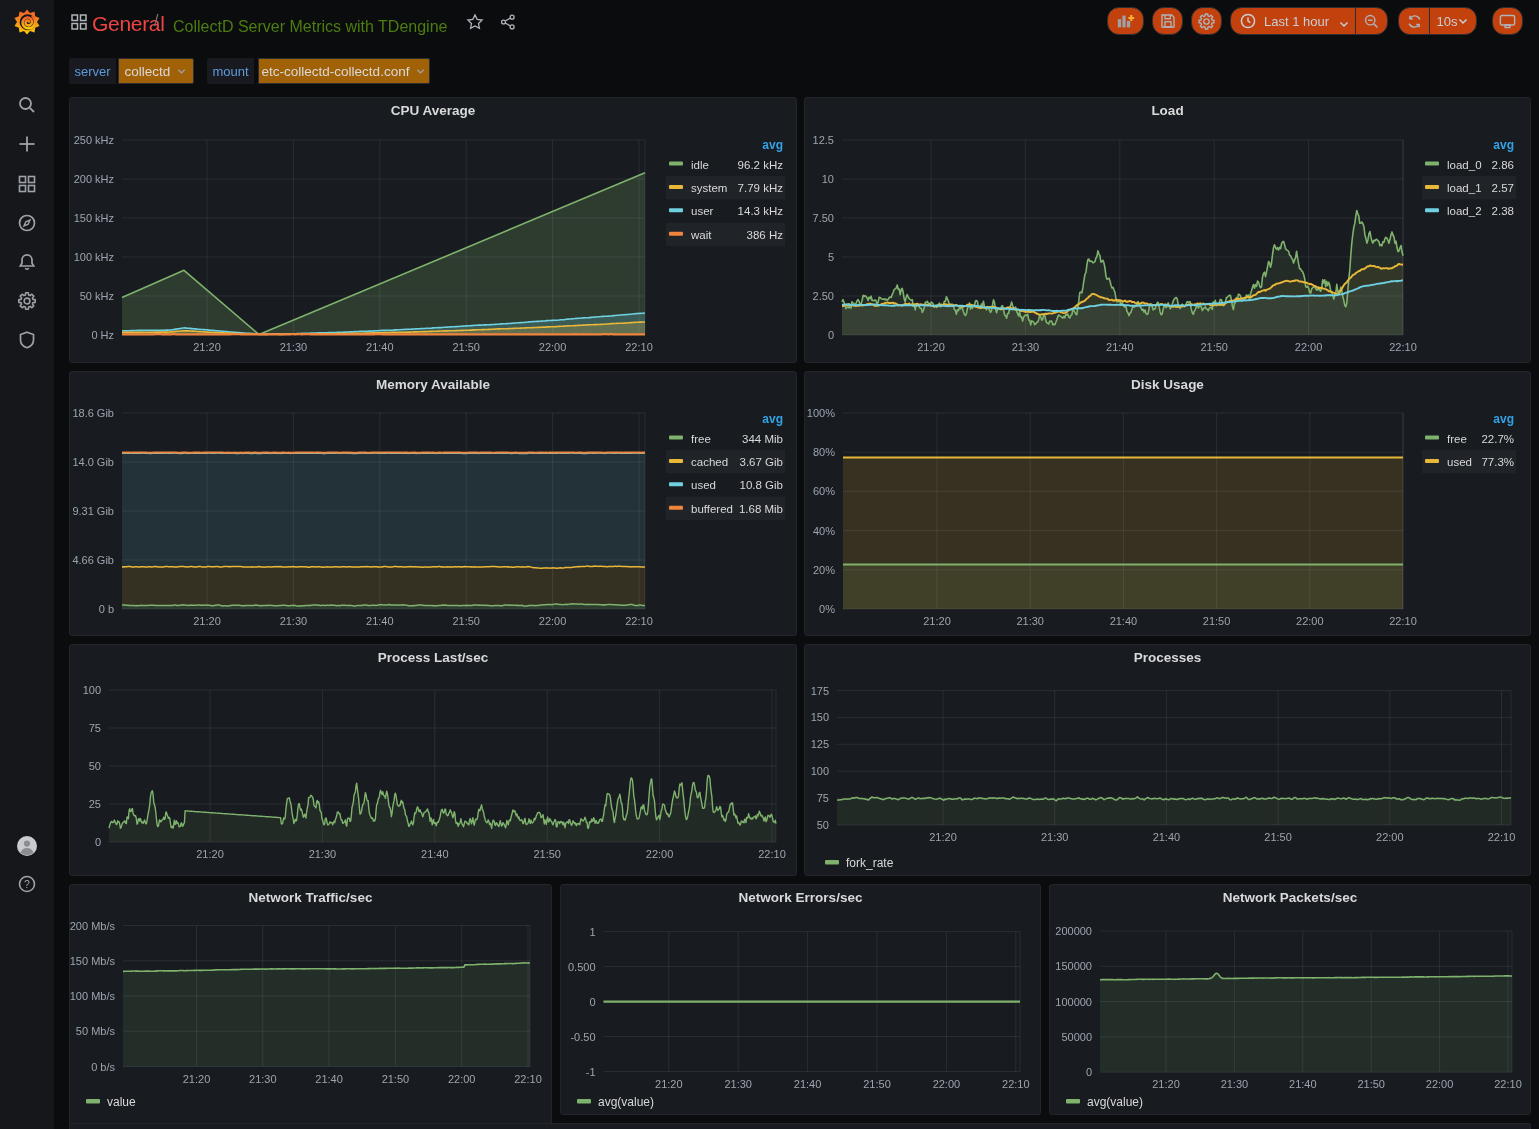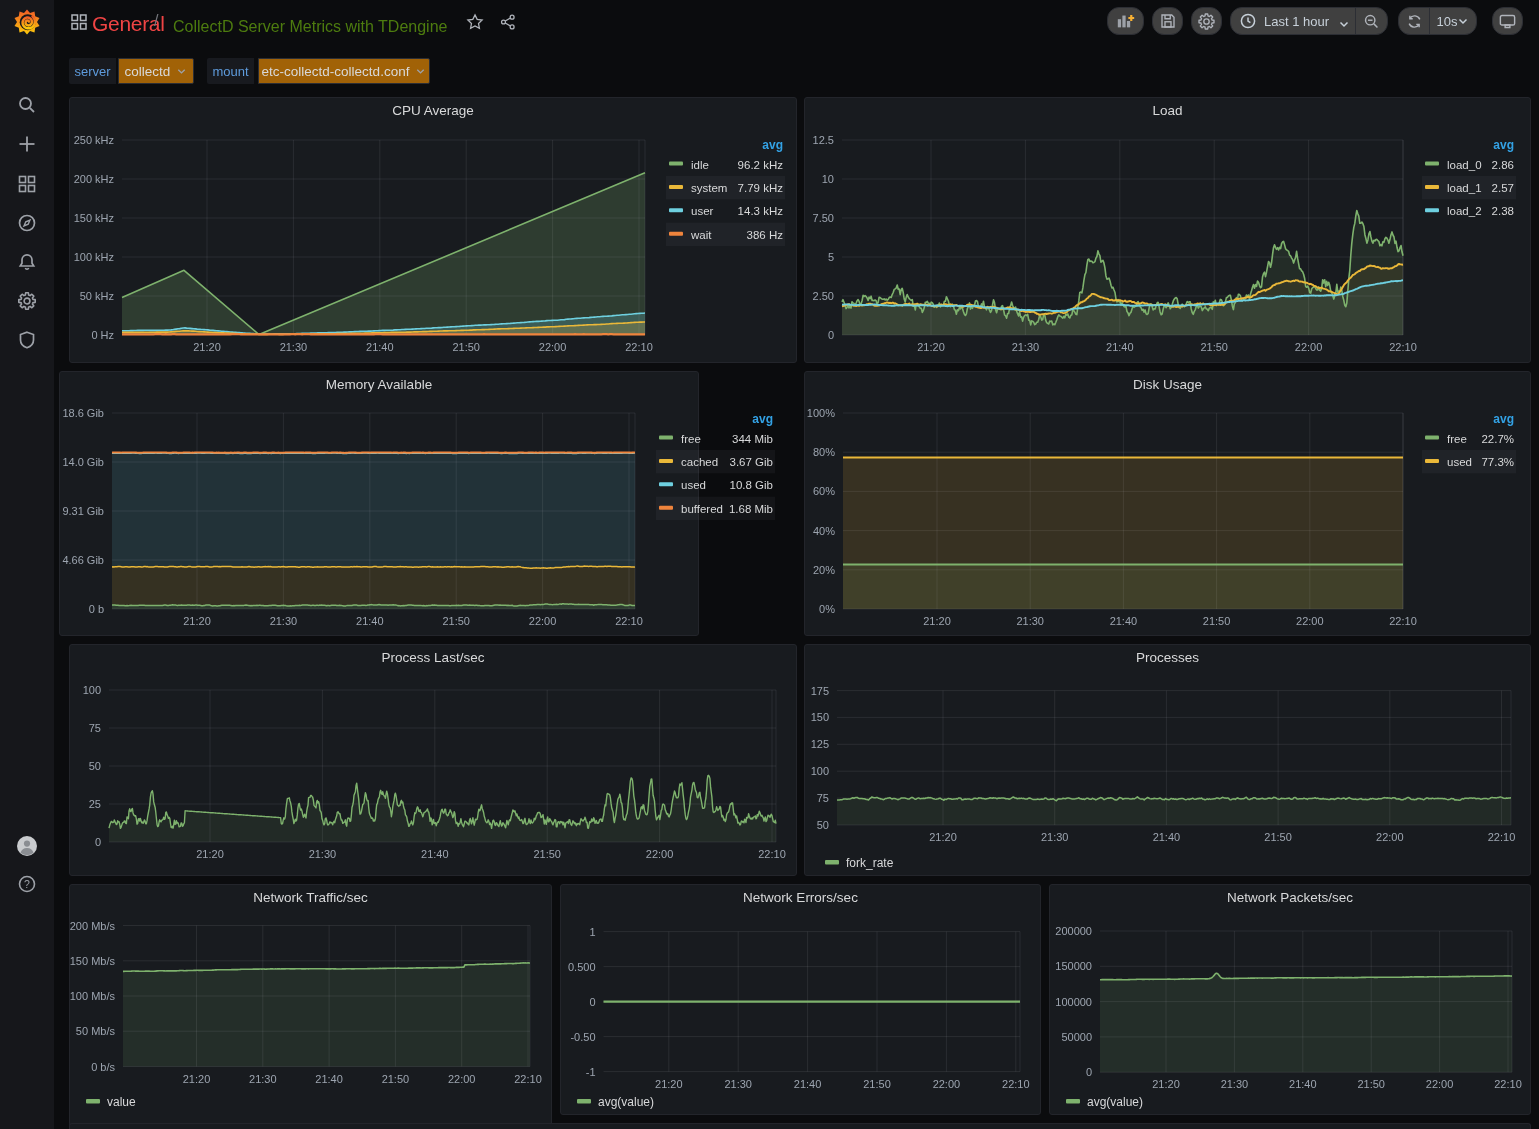--- a/index.html
+++ b/index.html
@@ -1,25 +1,25 @@
 <!DOCTYPE html>
 <html><head><meta charset="utf-8"><title>CollectD Server Metrics with TDengine</title>
 <style>
 *{margin:0;padding:0;box-sizing:border-box}
 html,body{width:1539px;height:1129px;overflow:hidden;background:#0B0C0E;font-family:"Liberation Sans",sans-serif}
 .sidebar{position:fixed;left:0;top:0;width:54px;height:1129px;background:#16171B;z-index:5}
 .sico{position:absolute;left:50%;transform:translateX(-50%)}
 .topbar{position:absolute;left:0;top:0;width:1539px;height:44px}
 .topbar > *{z-index:2}
-.tbtn{position:absolute;top:7px;height:28px;background:#404040;border:1px solid #2C2E34;border-radius:12px;display:flex;align-items:center;justify-content:center}
+.tbtn{position:absolute;top:7px;height:28px;background:#c2410c;border:1px solid #2C2E34;border-radius:12px;display:flex;align-items:center;justify-content:center}
 .submenu{position:absolute;left:0;top:44px;width:1539px;height:46px}
 .varlabel{position:absolute;top:14px;height:26px;background:#181A1F;color:#5E9BDC;font-size:13px;display:flex;align-items:center;justify-content:center;border-radius:2px 0 0 2px}
 .varval{position:absolute;top:14px;height:26px;background:#a16207;border:1px solid #2C2E34;color:#D8D9DA;font-size:13.5px;display:flex;align-items:center;justify-content:center;border-radius:0 2px 2px 0}
 .panel{position:absolute;background:#181B1F;border:1px solid #23252B;border-radius:3px}
-.ptitle{position:absolute;left:0;top:5px;width:100%;text-align:center;font-size:13.5px;font-weight:400;color:#D8D9DA;z-index:2}
+.ptitle{position:absolute;left:0;top:5px;width:100%;text-align:center;font-size:13.5px;font-weight:700;color:#D8D9DA;z-index:2}
 .bstrip{position:absolute;left:69px;top:1123px;width:1462px;height:6px;background:#181B1F;border:1px solid #23252B;border-bottom:none;border-radius:3px 3px 0 0}
 svg text{font-family:"Liberation Sans",sans-serif}
 </style></head>
 <body>
 <div class="sidebar">
     <svg class="sico" style="top:8px" width="28" height="28" viewBox="0 0 28 28">
 <defs>
         <linearGradient id="glg" x1="0" y1="0" x2="0" y2="1">
 <stop offset="0" stop-color="#F05A28"></stop>
           <stop offset="1" stop-color="#FBCA0A"></stop>
@@ -262,21 +262,21 @@
       <text x="709" y="70.5" fill="#D8D9DA" font-size="11.5" text-anchor="end">2.86</text>
       <rect x="617" y="77.9" width="94" height="23.4" fill="rgba(204,204,220,0.05)"></rect>
       <rect x="620" y="86.9" width="14" height="4" rx="1" fill="#EAB839"></rect>
       <text x="642" y="93.9" fill="#D8D9DA" font-size="11.5">load_1</text>
       <text x="709" y="93.9" fill="#D8D9DA" font-size="11.5" text-anchor="end">2.57</text>
       <rect x="620" y="110.3" width="14" height="4" rx="1" fill="#6ED0E0"></rect>
       <text x="642" y="117.3" fill="#D8D9DA" font-size="11.5">load_2</text>
       <text x="709" y="117.3" fill="#D8D9DA" font-size="11.5" text-anchor="end">2.38</text>
     </svg>
   </div>
-<div class="panel" style="left:59px;top:371px;width:640px;height:265px">
+<div class="panel" style="left:69px;top:371px;width:728px;height:265px">
     <div class="ptitle">Memory Available</div>
     <svg width="728" height="265" viewBox="0 0 728 265" style="position:absolute;left:0;top:0">
       <path d="M52.0 232.9 L53.0 233.0 L54.0 233.0 L55.0 233.1 L56.0 233.3 L57.0 233.3 L58.0 233.3 L59.1 233.5 L60.1 233.4 L61.1 233.4 L62.1 233.6 L63.1 233.6 L64.1 233.5 L65.1 233.7 L66.1 233.8 L67.1 233.5 L68.1 233.7 L69.1 233.6 L70.1 233.4 L71.1 233.2 L72.2 233.6 L73.2 233.4 L74.2 233.4 L75.2 233.4 L76.2 233.5 L77.2 233.5 L78.2 233.4 L79.2 233.3 L80.2 233.3 L81.2 233.3 L82.2 233.2 L83.2 233.3 L84.2 233.3 L85.3 233.5 L86.3 233.4 L87.3 233.5 L88.3 233.6 L89.3 233.6 L90.3 233.5 L91.3 233.6 L92.3 233.5 L93.3 233.5 L94.3 233.6 L95.3 233.5 L96.3 233.5 L97.3 233.4 L98.4 233.4 L99.4 233.5 L100.4 233.5 L101.4 233.5 L102.4 233.4 L103.4 233.2 L104.4 233.1 L105.4 233.1 L106.4 233.2 L107.4 233.6 L108.4 233.4 L109.4 233.3 L110.4 233.3 L111.5 233.1 L112.5 232.8 L113.5 233.0 L114.5 232.9 L115.5 233.1 L116.5 233.3 L117.5 233.4 L118.5 233.2 L119.5 233.3 L120.5 233.2 L121.5 233.0 L122.5 233.2 L123.5 233.2 L124.6 233.2 L125.6 233.2 L126.6 233.2 L127.6 233.0 L128.6 233.1 L129.6 233.1 L130.6 233.3 L131.6 233.2 L132.6 233.1 L133.6 233.2 L134.6 233.3 L135.6 233.1 L136.6 233.1 L137.7 233.2 L138.7 233.3 L139.7 233.3 L140.7 233.5 L141.7 233.7 L142.7 233.7 L143.7 233.5 L144.7 233.5 L145.7 233.1 L146.7 232.9 L147.7 232.9 L148.7 232.9 L149.7 233.1 L150.8 233.5 L151.8 233.7 L152.8 233.9 L153.8 233.8 L154.8 233.8 L155.8 233.8 L156.8 233.9 L157.8 233.9 L158.8 233.8 L159.8 233.8 L160.8 233.5 L161.8 233.3 L162.8 233.2 L163.9 233.2 L164.9 233.3 L165.9 233.2 L166.9 233.2 L167.9 233.2 L168.9 233.3 L169.9 233.2 L170.9 233.6 L171.9 233.8 L172.9 233.7 L173.9 233.6 L174.9 233.7 L175.9 233.4 L177.0 233.4 L178.0 233.4 L179.0 233.5 L180.0 233.5 L181.0 233.6 L182.0 233.6 L183.0 233.4 L184.0 233.4 L185.0 233.1 L186.0 233.3 L187.0 233.1 L188.0 233.4 L189.0 233.5 L190.1 233.7 L191.1 233.5 L192.1 233.7 L193.1 233.5 L194.1 233.4 L195.1 233.4 L196.1 233.5 L197.1 233.3 L198.1 233.6 L199.1 233.3 L200.1 233.3 L201.1 233.4 L202.1 233.5 L203.2 233.5 L204.2 233.8 L205.2 233.8 L206.2 233.8 L207.2 233.8 L208.2 233.7 L209.2 233.4 L210.2 233.5 L211.2 233.5 L212.2 233.3 L213.2 233.2 L214.2 233.3 L215.2 233.3 L216.3 233.4 L217.3 233.7 L218.3 233.8 L219.3 233.8 L220.3 233.7 L221.3 233.5 L222.3 233.4 L223.3 233.3 L224.3 233.4 L225.3 233.6 L226.3 233.8 L227.3 233.9 L228.3 234.0 L229.4 233.9 L230.4 233.8 L231.4 233.9 L232.4 233.8 L233.4 233.7 L234.4 233.7 L235.4 233.5 L236.4 233.5 L237.4 233.6 L238.4 233.6 L239.4 233.3 L240.4 233.4 L241.4 233.3 L242.5 233.0 L243.5 232.9 L244.5 233.1 L245.5 232.9 L246.5 233.0 L247.5 233.1 L248.5 233.3 L249.5 233.2 L250.5 233.4 L251.5 233.4 L252.5 233.3 L253.5 233.3 L254.5 233.5 L255.6 233.4 L256.6 233.3 L257.6 233.3 L258.6 233.4 L259.6 233.1 L260.6 233.2 L261.6 233.1 L262.6 233.3 L263.6 233.2 L264.6 233.3 L265.6 233.5 L266.6 233.8 L267.6 233.5 L268.7 233.6 L269.7 233.7 L270.7 233.4 L271.7 233.2 L272.7 233.2 L273.7 233.3 L274.7 233.2 L275.7 233.2 L276.7 233.4 L277.7 233.5 L278.7 233.4 L279.7 233.2 L280.7 233.4 L281.8 233.6 L282.8 233.7 L283.8 233.9 L284.8 234.1 L285.8 233.9 L286.8 233.6 L287.8 233.6 L288.8 233.4 L289.8 233.5 L290.8 233.5 L291.8 233.5 L292.8 233.2 L293.8 233.1 L294.9 233.0 L295.9 233.1 L296.9 233.1 L297.9 233.5 L298.9 233.6 L299.9 233.6 L300.9 233.4 L301.9 233.3 L302.9 233.2 L303.9 233.3 L304.9 233.3 L305.9 233.4 L306.9 233.3 L308.0 233.1 L309.0 233.0 L310.0 232.7 L311.0 232.7 L312.0 232.6 L313.0 232.9 L314.0 233.0 L315.0 233.1 L316.0 233.0 L317.0 233.0 L318.0 232.7 L319.0 232.6 L320.1 232.8 L321.1 233.0 L322.1 233.0 L323.1 233.0 L324.1 233.0 L325.1 233.1 L326.1 233.0 L327.1 233.0 L328.1 233.2 L329.1 233.0 L330.1 233.0 L331.1 233.1 L332.1 233.0 L333.2 232.8 L334.2 233.0 L335.2 233.0 L336.2 233.1 L337.2 233.4 L338.2 233.8 L339.2 233.6 L340.2 233.9 L341.2 233.7 L342.2 233.7 L343.2 233.6 L344.2 233.8 L345.2 233.5 L346.3 233.5 L347.3 233.3 L348.3 233.1 L349.3 233.0 L350.3 233.1 L351.3 233.1 L352.3 233.3 L353.3 233.3 L354.3 233.4 L355.3 233.4 L356.3 233.4 L357.3 233.4 L358.3 233.4 L359.4 233.5 L360.4 233.4 L361.4 233.6 L362.4 233.7 L363.4 233.5 L364.4 233.7 L365.4 233.9 L366.4 233.6 L367.4 233.7 L368.4 233.6 L369.4 233.6 L370.4 233.4 L371.4 233.3 L372.5 233.0 L373.5 233.3 L374.5 233.0 L375.5 233.2 L376.5 233.3 L377.5 233.5 L378.5 233.5 L379.5 233.5 L380.5 233.5 L381.5 233.6 L382.5 233.5 L383.5 233.6 L384.5 233.6 L385.6 233.4 L386.6 233.5 L387.6 233.6 L388.6 233.5 L389.6 233.7 L390.6 233.7 L391.6 233.6 L392.6 233.5 L393.6 233.5 L394.6 233.4 L395.6 233.4 L396.6 233.2 L397.6 233.4 L398.7 233.3 L399.7 233.6 L400.7 233.5 L401.7 233.5 L402.7 233.2 L403.7 233.0 L404.7 232.9 L405.7 233.0 L406.7 233.0 L407.7 233.2 L408.7 233.2 L409.7 233.1 L410.7 233.2 L411.8 233.3 L412.8 233.2 L413.8 233.3 L414.8 233.4 L415.8 233.2 L416.8 233.2 L417.8 233.4 L418.8 233.4 L419.8 233.6 L420.8 233.7 L421.8 233.7 L422.8 233.8 L423.8 233.8 L424.9 233.5 L425.9 233.6 L426.9 233.5 L427.9 233.6 L428.9 233.5 L429.9 233.8 L430.9 233.7 L431.9 233.7 L432.9 233.5 L433.9 233.3 L434.9 233.1 L435.9 233.0 L436.9 233.1 L438.0 233.1 L439.0 233.2 L440.0 233.1 L441.0 233.3 L442.0 233.2 L443.0 233.2 L444.0 233.2 L445.0 233.2 L446.0 233.2 L447.0 233.5 L448.0 233.3 L449.0 233.4 L450.0 233.6 L451.1 233.4 L452.1 233.3 L453.1 233.7 L454.1 234.0 L455.1 234.0 L456.1 234.0 L457.1 234.0 L458.1 233.8 L459.1 233.6 L460.1 233.3 L461.1 233.5 L462.1 233.5 L463.1 233.5 L464.2 233.6 L465.2 233.7 L466.2 233.4 L467.2 233.4 L468.2 233.4 L469.2 233.3 L470.2 232.9 L471.2 233.0 L472.2 233.1 L473.2 232.8 L474.2 232.7 L475.2 232.8 L476.2 232.8 L477.3 232.4 L478.3 232.5 L479.3 232.6 L480.3 232.7 L481.3 232.5 L482.3 232.6 L483.3 232.4 L484.3 232.3 L485.3 232.1 L486.3 232.1 L487.3 232.1 L488.3 232.3 L489.3 232.4 L490.4 232.4 L491.4 232.6 L492.4 232.7 L493.4 232.6 L494.4 232.4 L495.4 232.6 L496.4 232.3 L497.4 232.5 L498.4 232.4 L499.4 232.1 L500.4 232.0 L501.4 232.2 L502.4 231.8 L503.5 231.7 L504.5 232.1 L505.5 232.0 L506.5 232.1 L507.5 232.1 L508.5 232.2 L509.5 232.0 L510.5 232.1 L511.5 232.1 L512.5 232.2 L513.5 232.3 L514.5 232.4 L515.5 232.4 L516.6 232.6 L517.6 232.4 L518.6 232.3 L519.6 232.5 L520.6 232.4 L521.6 232.4 L522.6 232.5 L523.6 232.5 L524.6 232.4 L525.6 232.5 L526.6 232.5 L527.6 232.6 L528.6 232.4 L529.7 232.7 L530.7 232.7 L531.7 232.7 L532.7 232.8 L533.7 233.2 L534.7 232.8 L535.7 232.8 L536.7 232.7 L537.7 232.6 L538.7 232.4 L539.7 232.6 L540.7 232.5 L541.7 232.6 L542.8 232.7 L543.8 232.7 L544.8 232.7 L545.8 232.7 L546.8 232.7 L547.8 232.9 L548.8 233.0 L549.8 233.0 L550.8 233.2 L551.8 233.3 L552.8 233.3 L553.8 233.3 L554.8 233.3 L555.9 233.2 L556.9 233.1 L557.9 232.8 L558.9 232.8 L559.9 232.5 L560.9 232.6 L561.9 232.5 L562.9 232.8 L563.9 233.1 L564.9 233.5 L565.9 233.6 L566.9 233.4 L567.9 233.6 L569.0 233.1 L570.0 233.1 L571.0 233.1 L572.0 233.5 L573.0 233.4 L574.0 233.6 L575.0 233.6 L575.0 237.0 L52.0 237.0 Z" fill="#7EB26D" fill-opacity="0.22"></path>
       <path d="M52.0 194.9 L53.0 194.8 L54.0 194.9 L55.0 194.8 L56.0 194.8 L57.0 194.7 L58.0 194.6 L59.1 194.5 L60.1 194.6 L61.1 194.8 L62.1 195.0 L63.1 195.0 L64.1 194.9 L65.1 194.8 L66.1 194.7 L67.1 194.8 L68.1 194.9 L69.1 194.9 L70.1 194.9 L71.1 194.7 L72.2 194.7 L73.2 194.7 L74.2 194.8 L75.2 195.1 L76.2 195.0 L77.2 194.9 L78.2 194.8 L79.2 194.7 L80.2 194.8 L81.2 195.0 L82.2 194.9 L83.2 194.8 L84.2 194.6 L85.3 194.5 L86.3 194.7 L87.3 194.6 L88.3 194.9 L89.3 194.9 L90.3 195.0 L91.3 195.1 L92.3 195.0 L93.3 194.9 L94.3 194.7 L95.3 194.6 L96.3 194.6 L97.3 194.6 L98.4 194.7 L99.4 194.8 L100.4 194.7 L101.4 194.7 L102.4 194.7 L103.4 194.7 L104.4 195.0 L105.4 195.1 L106.4 195.0 L107.4 195.0 L108.4 194.7 L109.4 194.6 L110.4 194.6 L111.5 194.5 L112.5 194.6 L113.5 194.6 L114.5 194.7 L115.5 194.8 L116.5 195.0 L117.5 194.9 L118.5 194.8 L119.5 194.8 L120.5 194.6 L121.5 194.6 L122.5 194.8 L123.5 194.7 L124.6 195.0 L125.6 194.9 L126.6 194.9 L127.6 194.7 L128.6 194.6 L129.6 194.6 L130.6 194.6 L131.6 194.9 L132.6 195.0 L133.6 195.1 L134.6 195.0 L135.6 194.9 L136.6 194.7 L137.7 194.5 L138.7 194.6 L139.7 194.5 L140.7 194.7 L141.7 194.7 L142.7 194.7 L143.7 194.8 L144.7 194.7 L145.7 194.5 L146.7 194.6 L147.7 194.6 L148.7 194.7 L149.7 195.1 L150.8 195.0 L151.8 194.9 L152.8 194.8 L153.8 194.5 L154.8 194.4 L155.8 194.5 L156.8 194.4 L157.8 194.5 L158.8 194.7 L159.8 194.6 L160.8 194.7 L161.8 194.6 L162.8 194.6 L163.9 194.6 L164.9 194.5 L165.9 194.6 L166.9 194.6 L167.9 194.6 L168.9 194.5 L169.9 194.6 L170.9 194.6 L171.9 194.7 L172.9 194.9 L173.9 195.1 L174.9 195.0 L175.9 194.9 L177.0 195.1 L178.0 195.0 L179.0 195.0 L180.0 195.0 L181.0 194.9 L182.0 194.7 L183.0 194.9 L184.0 195.0 L185.0 195.0 L186.0 195.1 L187.0 195.0 L188.0 194.8 L189.0 194.6 L190.1 194.7 L191.1 194.9 L192.1 195.1 L193.1 195.1 L194.1 195.2 L195.1 195.1 L196.1 195.0 L197.1 195.0 L198.1 194.8 L199.1 194.8 L200.1 195.0 L201.1 195.1 L202.1 195.0 L203.2 194.8 L204.2 194.7 L205.2 194.6 L206.2 194.7 L207.2 194.7 L208.2 194.6 L209.2 194.7 L210.2 194.6 L211.2 194.8 L212.2 195.0 L213.2 195.1 L214.2 195.1 L215.2 195.1 L216.3 195.0 L217.3 194.9 L218.3 194.8 L219.3 194.8 L220.3 194.9 L221.3 194.7 L222.3 194.7 L223.3 194.6 L224.3 194.7 L225.3 194.9 L226.3 195.0 L227.3 195.0 L228.3 194.7 L229.4 194.8 L230.4 194.8 L231.4 194.8 L232.4 194.8 L233.4 194.7 L234.4 194.7 L235.4 194.7 L236.4 195.0 L237.4 195.0 L238.4 195.2 L239.4 195.2 L240.4 195.0 L241.4 194.8 L242.5 194.7 L243.5 194.7 L244.5 194.8 L245.5 195.0 L246.5 194.9 L247.5 194.8 L248.5 194.7 L249.5 194.7 L250.5 195.0 L251.5 195.1 L252.5 195.2 L253.5 195.2 L254.5 195.0 L255.6 195.0 L256.6 194.9 L257.6 194.8 L258.6 194.9 L259.6 194.9 L260.6 194.9 L261.6 195.1 L262.6 195.1 L263.6 194.9 L264.6 194.7 L265.6 194.8 L266.6 194.8 L267.6 194.9 L268.7 195.0 L269.7 194.9 L270.7 194.9 L271.7 194.8 L272.7 194.8 L273.7 194.8 L274.7 194.8 L275.7 194.9 L276.7 194.9 L277.7 194.8 L278.7 194.8 L279.7 194.8 L280.7 194.7 L281.8 194.9 L282.8 195.0 L283.8 195.1 L284.8 195.1 L285.8 195.1 L286.8 195.1 L287.8 195.0 L288.8 194.9 L289.8 195.0 L290.8 194.8 L291.8 194.8 L292.8 194.9 L293.8 194.6 L294.9 194.8 L295.9 194.8 L296.9 194.6 L297.9 194.8 L298.9 194.8 L299.9 194.7 L300.9 195.0 L301.9 194.9 L302.9 194.8 L303.9 194.7 L304.9 194.7 L305.9 194.7 L306.9 194.7 L308.0 194.9 L309.0 194.9 L310.0 194.9 L311.0 194.9 L312.0 194.9 L313.0 194.7 L314.0 194.6 L315.0 194.6 L316.0 194.6 L317.0 194.8 L318.0 194.9 L319.0 194.9 L320.1 195.0 L321.1 194.9 L322.1 194.9 L323.1 194.8 L324.1 194.6 L325.1 194.6 L326.1 194.5 L327.1 194.7 L328.1 194.8 L329.1 194.7 L330.1 194.7 L331.1 194.7 L332.1 194.8 L333.2 194.9 L334.2 194.9 L335.2 194.9 L336.2 194.9 L337.2 194.8 L338.2 194.8 L339.2 194.7 L340.2 194.6 L341.2 194.7 L342.2 194.8 L343.2 194.8 L344.2 194.9 L345.2 194.8 L346.3 194.8 L347.3 194.9 L348.3 194.9 L349.3 195.1 L350.3 195.0 L351.3 195.0 L352.3 195.2 L353.3 195.2 L354.3 195.1 L355.3 195.1 L356.3 195.0 L357.3 194.9 L358.3 195.2 L359.4 195.1 L360.4 195.0 L361.4 195.0 L362.4 194.7 L363.4 194.8 L364.4 194.8 L365.4 194.8 L366.4 194.9 L367.4 194.7 L368.4 194.6 L369.4 194.6 L370.4 194.7 L371.4 194.9 L372.5 194.8 L373.5 194.9 L374.5 195.0 L375.5 194.9 L376.5 195.1 L377.5 194.8 L378.5 194.9 L379.5 194.9 L380.5 194.8 L381.5 195.1 L382.5 194.9 L383.5 194.9 L384.5 194.8 L385.6 194.8 L386.6 194.9 L387.6 194.8 L388.6 194.8 L389.6 194.8 L390.6 194.9 L391.6 194.8 L392.6 195.0 L393.6 194.8 L394.6 194.6 L395.6 194.8 L396.6 194.8 L397.6 194.8 L398.7 194.7 L399.7 194.8 L400.7 194.9 L401.7 194.8 L402.7 195.0 L403.7 194.9 L404.7 194.8 L405.7 195.0 L406.7 195.0 L407.7 194.9 L408.7 194.9 L409.7 195.0 L410.7 194.9 L411.8 195.0 L412.8 195.0 L413.8 194.9 L414.8 194.8 L415.8 194.7 L416.8 194.7 L417.8 194.7 L418.8 194.7 L419.8 194.7 L420.8 194.6 L421.8 194.5 L422.8 194.4 L423.8 194.5 L424.9 194.6 L425.9 194.7 L426.9 194.8 L427.9 194.8 L428.9 194.9 L429.9 195.1 L430.9 195.1 L431.9 195.1 L432.9 194.8 L433.9 194.8 L434.9 194.7 L435.9 194.8 L436.9 194.9 L438.0 194.7 L439.0 194.9 L440.0 194.9 L441.0 195.1 L442.0 195.3 L443.0 195.3 L444.0 195.3 L445.0 195.1 L446.0 194.9 L447.0 194.7 L448.0 194.8 L449.0 194.8 L450.0 194.9 L451.1 194.9 L452.1 194.8 L453.1 194.9 L454.1 194.9 L455.1 194.9 L456.1 195.0 L457.1 194.8 L458.1 194.6 L459.1 194.7 L460.1 194.7 L461.1 195.1 L462.1 195.4 L463.1 195.5 L464.2 195.8 L465.2 195.7 L466.2 195.8 L467.2 195.9 L468.2 195.9 L469.2 196.1 L470.2 196.2 L471.2 196.3 L472.2 196.3 L473.2 196.0 L474.2 196.1 L475.2 195.9 L476.2 195.8 L477.3 196.1 L478.3 196.1 L479.3 196.1 L480.3 196.2 L481.3 196.0 L482.3 195.9 L483.3 195.8 L484.3 195.9 L485.3 196.0 L486.3 196.2 L487.3 196.2 L488.3 196.0 L489.3 195.9 L490.4 195.8 L491.4 196.0 L492.4 195.9 L493.4 195.9 L494.4 195.8 L495.4 195.6 L496.4 195.5 L497.4 195.4 L498.4 195.4 L499.4 195.5 L500.4 195.5 L501.4 195.4 L502.4 195.3 L503.5 195.1 L504.5 195.0 L505.5 194.9 L506.5 194.8 L507.5 194.7 L508.5 194.6 L509.5 194.7 L510.5 194.6 L511.5 194.6 L512.5 194.6 L513.5 194.6 L514.5 194.5 L515.5 194.4 L516.6 194.1 L517.6 194.1 L518.6 194.2 L519.6 194.4 L520.6 194.6 L521.6 194.4 L522.6 194.4 L523.6 194.2 L524.6 194.1 L525.6 194.2 L526.6 194.3 L527.6 194.3 L528.6 194.4 L529.7 194.3 L530.7 194.3 L531.7 194.3 L532.7 194.4 L533.7 194.5 L534.7 194.6 L535.7 194.5 L536.7 194.7 L537.7 194.7 L538.7 194.4 L539.7 194.5 L540.7 194.4 L541.7 194.4 L542.8 194.5 L543.8 194.5 L544.8 194.3 L545.8 194.3 L546.8 194.5 L547.8 194.2 L548.8 194.2 L549.8 194.3 L550.8 194.3 L551.8 194.6 L552.8 194.5 L553.8 194.4 L554.8 194.4 L555.9 194.6 L556.9 194.5 L557.9 194.7 L558.9 194.7 L559.9 194.7 L560.9 194.8 L561.9 194.9 L562.9 194.8 L563.9 194.8 L564.9 194.8 L565.9 194.7 L566.9 194.8 L567.9 194.7 L569.0 194.8 L570.0 194.8 L571.0 194.9 L572.0 194.9 L573.0 195.0 L574.0 195.1 L575.0 194.9 L575.0 233.6 L574.0 233.6 L573.0 233.4 L572.0 233.5 L571.0 233.1 L570.0 233.1 L569.0 233.1 L567.9 233.6 L566.9 233.4 L565.9 233.6 L564.9 233.5 L563.9 233.1 L562.9 232.8 L561.9 232.5 L560.9 232.6 L559.9 232.5 L558.9 232.8 L557.9 232.8 L556.9 233.1 L555.9 233.2 L554.8 233.3 L553.8 233.3 L552.8 233.3 L551.8 233.3 L550.8 233.2 L549.8 233.0 L548.8 233.0 L547.8 232.9 L546.8 232.7 L545.8 232.7 L544.8 232.7 L543.8 232.7 L542.8 232.7 L541.7 232.6 L540.7 232.5 L539.7 232.6 L538.7 232.4 L537.7 232.6 L536.7 232.7 L535.7 232.8 L534.7 232.8 L533.7 233.2 L532.7 232.8 L531.7 232.7 L530.7 232.7 L529.7 232.7 L528.6 232.4 L527.6 232.6 L526.6 232.5 L525.6 232.5 L524.6 232.4 L523.6 232.5 L522.6 232.5 L521.6 232.4 L520.6 232.4 L519.6 232.5 L518.6 232.3 L517.6 232.4 L516.6 232.6 L515.5 232.4 L514.5 232.4 L513.5 232.3 L512.5 232.2 L511.5 232.1 L510.5 232.1 L509.5 232.0 L508.5 232.2 L507.5 232.1 L506.5 232.1 L505.5 232.0 L504.5 232.1 L503.5 231.7 L502.4 231.8 L501.4 232.2 L500.4 232.0 L499.4 232.1 L498.4 232.4 L497.4 232.5 L496.4 232.3 L495.4 232.6 L494.4 232.4 L493.4 232.6 L492.4 232.7 L491.4 232.6 L490.4 232.4 L489.3 232.4 L488.3 232.3 L487.3 232.1 L486.3 232.1 L485.3 232.1 L484.3 232.3 L483.3 232.4 L482.3 232.6 L481.3 232.5 L480.3 232.7 L479.3 232.6 L478.3 232.5 L477.3 232.4 L476.2 232.8 L475.2 232.8 L474.2 232.7 L473.2 232.8 L472.2 233.1 L471.2 233.0 L470.2 232.9 L469.2 233.3 L468.2 233.4 L467.2 233.4 L466.2 233.4 L465.2 233.7 L464.2 233.6 L463.1 233.5 L462.1 233.5 L461.1 233.5 L460.1 233.3 L459.1 233.6 L458.1 233.8 L457.1 234.0 L456.1 234.0 L455.1 234.0 L454.1 234.0 L453.1 233.7 L452.1 233.3 L451.1 233.4 L450.0 233.6 L449.0 233.4 L448.0 233.3 L447.0 233.5 L446.0 233.2 L445.0 233.2 L444.0 233.2 L443.0 233.2 L442.0 233.2 L441.0 233.3 L440.0 233.1 L439.0 233.2 L438.0 233.1 L436.9 233.1 L435.9 233.0 L434.9 233.1 L433.9 233.3 L432.9 233.5 L431.9 233.7 L430.9 233.7 L429.9 233.8 L428.9 233.5 L427.9 233.6 L426.9 233.5 L425.9 233.6 L424.9 233.5 L423.8 233.8 L422.8 233.8 L421.8 233.7 L420.8 233.7 L419.8 233.6 L418.8 233.4 L417.8 233.4 L416.8 233.2 L415.8 233.2 L414.8 233.4 L413.8 233.3 L412.8 233.2 L411.8 233.3 L410.7 233.2 L409.7 233.1 L408.7 233.2 L407.7 233.2 L406.7 233.0 L405.7 233.0 L404.7 232.9 L403.7 233.0 L402.7 233.2 L401.7 233.5 L400.7 233.5 L399.7 233.6 L398.7 233.3 L397.6 233.4 L396.6 233.2 L395.6 233.4 L394.6 233.4 L393.6 233.5 L392.6 233.5 L391.6 233.6 L390.6 233.7 L389.6 233.7 L388.6 233.5 L387.6 233.6 L386.6 233.5 L385.6 233.4 L384.5 233.6 L383.5 233.6 L382.5 233.5 L381.5 233.6 L380.5 233.5 L379.5 233.5 L378.5 233.5 L377.5 233.5 L376.5 233.3 L375.5 233.2 L374.5 233.0 L373.5 233.3 L372.5 233.0 L371.4 233.3 L370.4 233.4 L369.4 233.6 L368.4 233.6 L367.4 233.7 L366.4 233.6 L365.4 233.9 L364.4 233.7 L363.4 233.5 L362.4 233.7 L361.4 233.6 L360.4 233.4 L359.4 233.5 L358.3 233.4 L357.3 233.4 L356.3 233.4 L355.3 233.4 L354.3 233.4 L353.3 233.3 L352.3 233.3 L351.3 233.1 L350.3 233.1 L349.3 233.0 L348.3 233.1 L347.3 233.3 L346.3 233.5 L345.2 233.5 L344.2 233.8 L343.2 233.6 L342.2 233.7 L341.2 233.7 L340.2 233.9 L339.2 233.6 L338.2 233.8 L337.2 233.4 L336.2 233.1 L335.2 233.0 L334.2 233.0 L333.2 232.8 L332.1 233.0 L331.1 233.1 L330.1 233.0 L329.1 233.0 L328.1 233.2 L327.1 233.0 L326.1 233.0 L325.1 233.1 L324.1 233.0 L323.1 233.0 L322.1 233.0 L321.1 233.0 L320.1 232.8 L319.0 232.6 L318.0 232.7 L317.0 233.0 L316.0 233.0 L315.0 233.1 L314.0 233.0 L313.0 232.9 L312.0 232.6 L311.0 232.7 L310.0 232.7 L309.0 233.0 L308.0 233.1 L306.9 233.3 L305.9 233.4 L304.9 233.3 L303.9 233.3 L302.9 233.2 L301.9 233.3 L300.9 233.4 L299.9 233.6 L298.9 233.6 L297.9 233.5 L296.9 233.1 L295.9 233.1 L294.9 233.0 L293.8 233.1 L292.8 233.2 L291.8 233.5 L290.8 233.5 L289.8 233.5 L288.8 233.4 L287.8 233.6 L286.8 233.6 L285.8 233.9 L284.8 234.1 L283.8 233.9 L282.8 233.7 L281.8 233.6 L280.7 233.4 L279.7 233.2 L278.7 233.4 L277.7 233.5 L276.7 233.4 L275.7 233.2 L274.7 233.2 L273.7 233.3 L272.7 233.2 L271.7 233.2 L270.7 233.4 L269.7 233.7 L268.7 233.6 L267.6 233.5 L266.6 233.8 L265.6 233.5 L264.6 233.3 L263.6 233.2 L262.6 233.3 L261.6 233.1 L260.6 233.2 L259.6 233.1 L258.6 233.4 L257.6 233.3 L256.6 233.3 L255.6 233.4 L254.5 233.5 L253.5 233.3 L252.5 233.3 L251.5 233.4 L250.5 233.4 L249.5 233.2 L248.5 233.3 L247.5 233.1 L246.5 233.0 L245.5 232.9 L244.5 233.1 L243.5 232.9 L242.5 233.0 L241.4 233.3 L240.4 233.4 L239.4 233.3 L238.4 233.6 L237.4 233.6 L236.4 233.5 L235.4 233.5 L234.4 233.7 L233.4 233.7 L232.4 233.8 L231.4 233.9 L230.4 233.8 L229.4 233.9 L228.3 234.0 L227.3 233.9 L226.3 233.8 L225.3 233.6 L224.3 233.4 L223.3 233.3 L222.3 233.4 L221.3 233.5 L220.3 233.7 L219.3 233.8 L218.3 233.8 L217.3 233.7 L216.3 233.4 L215.2 233.3 L214.2 233.3 L213.2 233.2 L212.2 233.3 L211.2 233.5 L210.2 233.5 L209.2 233.4 L208.2 233.7 L207.2 233.8 L206.2 233.8 L205.2 233.8 L204.2 233.8 L203.2 233.5 L202.1 233.5 L201.1 233.4 L200.1 233.3 L199.1 233.3 L198.1 233.6 L197.1 233.3 L196.1 233.5 L195.1 233.4 L194.1 233.4 L193.1 233.5 L192.1 233.7 L191.1 233.5 L190.1 233.7 L189.0 233.5 L188.0 233.4 L187.0 233.1 L186.0 233.3 L185.0 233.1 L184.0 233.4 L183.0 233.4 L182.0 233.6 L181.0 233.6 L180.0 233.5 L179.0 233.5 L178.0 233.4 L177.0 233.4 L175.9 233.4 L174.9 233.7 L173.9 233.6 L172.9 233.7 L171.9 233.8 L170.9 233.6 L169.9 233.2 L168.9 233.3 L167.9 233.2 L166.9 233.2 L165.9 233.2 L164.9 233.3 L163.9 233.2 L162.8 233.2 L161.8 233.3 L160.8 233.5 L159.8 233.8 L158.8 233.8 L157.8 233.9 L156.8 233.9 L155.8 233.8 L154.8 233.8 L153.8 233.8 L152.8 233.9 L151.8 233.7 L150.8 233.5 L149.7 233.1 L148.7 232.9 L147.7 232.9 L146.7 232.9 L145.7 233.1 L144.7 233.5 L143.7 233.5 L142.7 233.7 L141.7 233.7 L140.7 233.5 L139.7 233.3 L138.7 233.3 L137.7 233.2 L136.6 233.1 L135.6 233.1 L134.6 233.3 L133.6 233.2 L132.6 233.1 L131.6 233.2 L130.6 233.3 L129.6 233.1 L128.6 233.1 L127.6 233.0 L126.6 233.2 L125.6 233.2 L124.6 233.2 L123.5 233.2 L122.5 233.2 L121.5 233.0 L120.5 233.2 L119.5 233.3 L118.5 233.2 L117.5 233.4 L116.5 233.3 L115.5 233.1 L114.5 232.9 L113.5 233.0 L112.5 232.8 L111.5 233.1 L110.4 233.3 L109.4 233.3 L108.4 233.4 L107.4 233.6 L106.4 233.2 L105.4 233.1 L104.4 233.1 L103.4 233.2 L102.4 233.4 L101.4 233.5 L100.4 233.5 L99.4 233.5 L98.4 233.4 L97.3 233.4 L96.3 233.5 L95.3 233.5 L94.3 233.6 L93.3 233.5 L92.3 233.5 L91.3 233.6 L90.3 233.5 L89.3 233.6 L88.3 233.6 L87.3 233.5 L86.3 233.4 L85.3 233.5 L84.2 233.3 L83.2 233.3 L82.2 233.2 L81.2 233.3 L80.2 233.3 L79.2 233.3 L78.2 233.4 L77.2 233.5 L76.2 233.5 L75.2 233.4 L74.2 233.4 L73.2 233.4 L72.2 233.6 L71.1 233.2 L70.1 233.4 L69.1 233.6 L68.1 233.7 L67.1 233.5 L66.1 233.8 L65.1 233.7 L64.1 233.5 L63.1 233.6 L62.1 233.6 L61.1 233.4 L60.1 233.4 L59.1 233.5 L58.0 233.3 L57.0 233.3 L56.0 233.3 L55.0 233.1 L54.0 233.0 L53.0 233.0 L52.0 232.9 Z" fill="#EAB839" fill-opacity="0.14"></path>
       <path d="M52.0 81.2 L53.0 81.2 L54.0 81.2 L55.0 81.2 L56.0 81.1 L57.0 81.2 L58.0 81.2 L59.1 81.2 L60.1 81.3 L61.1 81.3 L62.1 81.3 L63.1 81.3 L64.1 81.3 L65.1 81.3 L66.1 81.2 L67.1 81.3 L68.1 81.2 L69.1 81.3 L70.1 81.2 L71.1 81.2 L72.2 81.1 L73.2 81.1 L74.2 81.1 L75.2 81.2 L76.2 81.2 L77.2 81.3 L78.2 81.3 L79.2 81.4 L80.2 81.3 L81.2 81.4 L82.2 81.3 L83.2 81.3 L84.2 81.3 L85.3 81.3 L86.3 81.2 L87.3 81.2 L88.3 81.2 L89.3 81.2 L90.3 81.2 L91.3 81.2 L92.3 81.1 L93.3 81.2 L94.3 81.2 L95.3 81.1 L96.3 81.1 L97.3 81.2 L98.4 81.2 L99.4 81.3 L100.4 81.2 L101.4 81.2 L102.4 81.1 L103.4 81.0 L104.4 81.0 L105.4 81.1 L106.4 81.2 L107.4 81.3 L108.4 81.3 L109.4 81.4 L110.4 81.4 L111.5 81.4 L112.5 81.3 L113.5 81.2 L114.5 81.1 L115.5 81.1 L116.5 81.2 L117.5 81.3 L118.5 81.4 L119.5 81.3 L120.5 81.3 L121.5 81.3 L122.5 81.3 L123.5 81.2 L124.6 81.2 L125.6 81.2 L126.6 81.2 L127.6 81.2 L128.6 81.3 L129.6 81.3 L130.6 81.3 L131.6 81.3 L132.6 81.2 L133.6 81.3 L134.6 81.3 L135.6 81.2 L136.6 81.2 L137.7 81.1 L138.7 81.1 L139.7 81.1 L140.7 81.1 L141.7 81.2 L142.7 81.2 L143.7 81.2 L144.7 81.2 L145.7 81.0 L146.7 81.0 L147.7 81.0 L148.7 81.0 L149.7 81.1 L150.8 81.2 L151.8 81.2 L152.8 81.2 L153.8 81.3 L154.8 81.3 L155.8 81.3 L156.8 81.2 L157.8 81.3 L158.8 81.3 L159.8 81.3 L160.8 81.3 L161.8 81.3 L162.8 81.3 L163.9 81.3 L164.9 81.3 L165.9 81.4 L166.9 81.4 L167.9 81.3 L168.9 81.4 L169.9 81.3 L170.9 81.3 L171.9 81.3 L172.9 81.4 L173.9 81.3 L174.9 81.3 L175.9 81.3 L177.0 81.2 L178.0 81.2 L179.0 81.2 L180.0 81.4 L181.0 81.3 L182.0 81.4 L183.0 81.4 L184.0 81.3 L185.0 81.2 L186.0 81.3 L187.0 81.4 L188.0 81.4 L189.0 81.5 L190.1 81.4 L191.1 81.4 L192.1 81.3 L193.1 81.3 L194.1 81.2 L195.1 81.1 L196.1 81.2 L197.1 81.2 L198.1 81.3 L199.1 81.3 L200.1 81.4 L201.1 81.3 L202.1 81.3 L203.2 81.3 L204.2 81.3 L205.2 81.2 L206.2 81.2 L207.2 81.3 L208.2 81.4 L209.2 81.3 L210.2 81.3 L211.2 81.4 L212.2 81.3 L213.2 81.3 L214.2 81.2 L215.2 81.3 L216.3 81.3 L217.3 81.3 L218.3 81.3 L219.3 81.3 L220.3 81.4 L221.3 81.3 L222.3 81.3 L223.3 81.3 L224.3 81.3 L225.3 81.2 L226.3 81.2 L227.3 81.2 L228.3 81.2 L229.4 81.2 L230.4 81.2 L231.4 81.3 L232.4 81.2 L233.4 81.2 L234.4 81.2 L235.4 81.2 L236.4 81.2 L237.4 81.3 L238.4 81.3 L239.4 81.2 L240.4 81.2 L241.4 81.3 L242.5 81.2 L243.5 81.2 L244.5 81.3 L245.5 81.2 L246.5 81.1 L247.5 81.2 L248.5 81.3 L249.5 81.2 L250.5 81.3 L251.5 81.3 L252.5 81.4 L253.5 81.3 L254.5 81.4 L255.6 81.4 L256.6 81.3 L257.6 81.3 L258.6 81.3 L259.6 81.2 L260.6 81.2 L261.6 81.2 L262.6 81.3 L263.6 81.2 L264.6 81.2 L265.6 81.1 L266.6 81.1 L267.6 81.1 L268.7 81.3 L269.7 81.3 L270.7 81.3 L271.7 81.2 L272.7 81.1 L273.7 81.0 L274.7 81.0 L275.7 81.1 L276.7 81.2 L277.7 81.2 L278.7 81.3 L279.7 81.3 L280.7 81.3 L281.8 81.3 L282.8 81.4 L283.8 81.4 L284.8 81.5 L285.8 81.5 L286.8 81.4 L287.8 81.3 L288.8 81.2 L289.8 81.1 L290.8 81.2 L291.8 81.1 L292.8 81.1 L293.8 81.1 L294.9 81.2 L295.9 81.2 L296.9 81.3 L297.9 81.3 L298.9 81.3 L299.9 81.3 L300.9 81.3 L301.9 81.2 L302.9 81.1 L303.9 81.1 L304.9 81.1 L305.9 81.1 L306.9 81.1 L308.0 81.2 L309.0 81.2 L310.0 81.3 L311.0 81.2 L312.0 81.2 L313.0 81.3 L314.0 81.2 L315.0 81.1 L316.0 81.2 L317.0 81.1 L318.0 81.1 L319.0 81.2 L320.1 81.3 L321.1 81.3 L322.1 81.3 L323.1 81.3 L324.1 81.2 L325.1 81.2 L326.1 81.2 L327.1 81.3 L328.1 81.2 L329.1 81.2 L330.1 81.3 L331.1 81.2 L332.1 81.3 L333.2 81.2 L334.2 81.3 L335.2 81.2 L336.2 81.2 L337.2 81.2 L338.2 81.4 L339.2 81.3 L340.2 81.3 L341.2 81.3 L342.2 81.3 L343.2 81.2 L344.2 81.2 L345.2 81.3 L346.3 81.4 L347.3 81.3 L348.3 81.3 L349.3 81.4 L350.3 81.3 L351.3 81.3 L352.3 81.3 L353.3 81.3 L354.3 81.2 L355.3 81.2 L356.3 81.1 L357.3 81.2 L358.3 81.2 L359.4 81.3 L360.4 81.3 L361.4 81.3 L362.4 81.3 L363.4 81.3 L364.4 81.3 L365.4 81.4 L366.4 81.3 L367.4 81.3 L368.4 81.3 L369.4 81.3 L370.4 81.1 L371.4 81.3 L372.5 81.3 L373.5 81.2 L374.5 81.2 L375.5 81.3 L376.5 81.1 L377.5 81.2 L378.5 81.3 L379.5 81.2 L380.5 81.2 L381.5 81.2 L382.5 81.2 L383.5 81.2 L384.5 81.2 L385.6 81.2 L386.6 81.2 L387.6 81.2 L388.6 81.3 L389.6 81.2 L390.6 81.3 L391.6 81.3 L392.6 81.4 L393.6 81.4 L394.6 81.4 L395.6 81.4 L396.6 81.4 L397.6 81.3 L398.7 81.2 L399.7 81.3 L400.7 81.2 L401.7 81.2 L402.7 81.2 L403.7 81.2 L404.7 81.2 L405.7 81.2 L406.7 81.2 L407.7 81.3 L408.7 81.4 L409.7 81.3 L410.7 81.2 L411.8 81.2 L412.8 81.2 L413.8 81.1 L414.8 81.2 L415.8 81.2 L416.8 81.2 L417.8 81.2 L418.8 81.3 L419.8 81.2 L420.8 81.2 L421.8 81.3 L422.8 81.3 L423.8 81.3 L424.9 81.3 L425.9 81.2 L426.9 81.2 L427.9 81.1 L428.9 81.1 L429.9 81.2 L430.9 81.3 L431.9 81.3 L432.9 81.3 L433.9 81.2 L434.9 81.2 L435.9 81.2 L436.9 81.2 L438.0 81.3 L439.0 81.3 L440.0 81.3 L441.0 81.4 L442.0 81.4 L443.0 81.3 L444.0 81.3 L445.0 81.2 L446.0 81.2 L447.0 81.3 L448.0 81.3 L449.0 81.4 L450.0 81.4 L451.1 81.4 L452.1 81.3 L453.1 81.4 L454.1 81.4 L455.1 81.4 L456.1 81.4 L457.1 81.4 L458.1 81.3 L459.1 81.1 L460.1 81.1 L461.1 81.1 L462.1 81.2 L463.1 81.3 L464.2 81.3 L465.2 81.3 L466.2 81.3 L467.2 81.3 L468.2 81.3 L469.2 81.2 L470.2 81.2 L471.2 81.2 L472.2 81.2 L473.2 81.2 L474.2 81.3 L475.2 81.3 L476.2 81.3 L477.3 81.3 L478.3 81.3 L479.3 81.1 L480.3 81.2 L481.3 81.2 L482.3 81.2 L483.3 81.2 L484.3 81.3 L485.3 81.2 L486.3 81.2 L487.3 81.2 L488.3 81.1 L489.3 81.1 L490.4 81.1 L491.4 81.2 L492.4 81.2 L493.4 81.2 L494.4 81.2 L495.4 81.2 L496.4 81.2 L497.4 81.3 L498.4 81.2 L499.4 81.1 L500.4 81.1 L501.4 81.1 L502.4 81.1 L503.5 81.1 L504.5 81.3 L505.5 81.3 L506.5 81.3 L507.5 81.2 L508.5 81.2 L509.5 81.2 L510.5 81.3 L511.5 81.3 L512.5 81.4 L513.5 81.4 L514.5 81.4 L515.5 81.3 L516.6 81.4 L517.6 81.3 L518.6 81.2 L519.6 81.1 L520.6 81.1 L521.6 81.1 L522.6 81.2 L523.6 81.2 L524.6 81.2 L525.6 81.2 L526.6 81.1 L527.6 81.0 L528.6 81.0 L529.7 81.0 L530.7 81.1 L531.7 81.2 L532.7 81.3 L533.7 81.3 L534.7 81.4 L535.7 81.3 L536.7 81.2 L537.7 81.1 L538.7 81.1 L539.7 81.1 L540.7 81.1 L541.7 81.1 L542.8 81.2 L543.8 81.2 L544.8 81.2 L545.8 81.2 L546.8 81.2 L547.8 81.1 L548.8 81.1 L549.8 81.2 L550.8 81.2 L551.8 81.2 L552.8 81.3 L553.8 81.3 L554.8 81.2 L555.9 81.2 L556.9 81.2 L557.9 81.2 L558.9 81.2 L559.9 81.2 L560.9 81.2 L561.9 81.2 L562.9 81.1 L563.9 81.1 L564.9 81.1 L565.9 81.1 L566.9 81.1 L567.9 81.1 L569.0 81.2 L570.0 81.2 L571.0 81.3 L572.0 81.2 L573.0 81.2 L574.0 81.1 L575.0 81.0 L575.0 194.9 L574.0 195.1 L573.0 195.0 L572.0 194.9 L571.0 194.9 L570.0 194.8 L569.0 194.8 L567.9 194.7 L566.9 194.8 L565.9 194.7 L564.9 194.8 L563.9 194.8 L562.9 194.8 L561.9 194.9 L560.9 194.8 L559.9 194.7 L558.9 194.7 L557.9 194.7 L556.9 194.5 L555.9 194.6 L554.8 194.4 L553.8 194.4 L552.8 194.5 L551.8 194.6 L550.8 194.3 L549.8 194.3 L548.8 194.2 L547.8 194.2 L546.8 194.5 L545.8 194.3 L544.8 194.3 L543.8 194.5 L542.8 194.5 L541.7 194.4 L540.7 194.4 L539.7 194.5 L538.7 194.4 L537.7 194.7 L536.7 194.7 L535.7 194.5 L534.7 194.6 L533.7 194.5 L532.7 194.4 L531.7 194.3 L530.7 194.3 L529.7 194.3 L528.6 194.4 L527.6 194.3 L526.6 194.3 L525.6 194.2 L524.6 194.1 L523.6 194.2 L522.6 194.4 L521.6 194.4 L520.6 194.6 L519.6 194.4 L518.6 194.2 L517.6 194.1 L516.6 194.1 L515.5 194.4 L514.5 194.5 L513.5 194.6 L512.5 194.6 L511.5 194.6 L510.5 194.6 L509.5 194.7 L508.5 194.6 L507.5 194.7 L506.5 194.8 L505.5 194.9 L504.5 195.0 L503.5 195.1 L502.4 195.3 L501.4 195.4 L500.4 195.5 L499.4 195.5 L498.4 195.4 L497.4 195.4 L496.4 195.5 L495.4 195.6 L494.4 195.8 L493.4 195.9 L492.4 195.9 L491.4 196.0 L490.4 195.8 L489.3 195.9 L488.3 196.0 L487.3 196.2 L486.3 196.2 L485.3 196.0 L484.3 195.9 L483.3 195.8 L482.3 195.9 L481.3 196.0 L480.3 196.2 L479.3 196.1 L478.3 196.1 L477.3 196.1 L476.2 195.8 L475.2 195.9 L474.2 196.1 L473.2 196.0 L472.2 196.3 L471.2 196.3 L470.2 196.2 L469.2 196.1 L468.2 195.9 L467.2 195.9 L466.2 195.8 L465.2 195.7 L464.2 195.8 L463.1 195.5 L462.1 195.4 L461.1 195.1 L460.1 194.7 L459.1 194.7 L458.1 194.6 L457.1 194.8 L456.1 195.0 L455.1 194.9 L454.1 194.9 L453.1 194.9 L452.1 194.8 L451.1 194.9 L450.0 194.9 L449.0 194.8 L448.0 194.8 L447.0 194.7 L446.0 194.9 L445.0 195.1 L444.0 195.3 L443.0 195.3 L442.0 195.3 L441.0 195.1 L440.0 194.9 L439.0 194.9 L438.0 194.7 L436.9 194.9 L435.9 194.8 L434.9 194.7 L433.9 194.8 L432.9 194.8 L431.9 195.1 L430.9 195.1 L429.9 195.1 L428.9 194.9 L427.9 194.8 L426.9 194.8 L425.9 194.7 L424.9 194.6 L423.8 194.5 L422.8 194.4 L421.8 194.5 L420.8 194.6 L419.8 194.7 L418.8 194.7 L417.8 194.7 L416.8 194.7 L415.8 194.7 L414.8 194.8 L413.8 194.9 L412.8 195.0 L411.8 195.0 L410.7 194.9 L409.7 195.0 L408.7 194.9 L407.7 194.9 L406.7 195.0 L405.7 195.0 L404.7 194.8 L403.7 194.9 L402.7 195.0 L401.7 194.8 L400.7 194.9 L399.7 194.8 L398.7 194.7 L397.6 194.8 L396.6 194.8 L395.6 194.8 L394.6 194.6 L393.6 194.8 L392.6 195.0 L391.6 194.8 L390.6 194.9 L389.6 194.8 L388.6 194.8 L387.6 194.8 L386.6 194.9 L385.6 194.8 L384.5 194.8 L383.5 194.9 L382.5 194.9 L381.5 195.1 L380.5 194.8 L379.5 194.9 L378.5 194.9 L377.5 194.8 L376.5 195.1 L375.5 194.9 L374.5 195.0 L373.5 194.9 L372.5 194.8 L371.4 194.9 L370.4 194.7 L369.4 194.6 L368.4 194.6 L367.4 194.7 L366.4 194.9 L365.4 194.8 L364.4 194.8 L363.4 194.8 L362.4 194.7 L361.4 195.0 L360.4 195.0 L359.4 195.1 L358.3 195.2 L357.3 194.9 L356.3 195.0 L355.3 195.1 L354.3 195.1 L353.3 195.2 L352.3 195.2 L351.3 195.0 L350.3 195.0 L349.3 195.1 L348.3 194.9 L347.3 194.9 L346.3 194.8 L345.2 194.8 L344.2 194.9 L343.2 194.8 L342.2 194.8 L341.2 194.7 L340.2 194.6 L339.2 194.7 L338.2 194.8 L337.2 194.8 L336.2 194.9 L335.2 194.9 L334.2 194.9 L333.2 194.9 L332.1 194.8 L331.1 194.7 L330.1 194.7 L329.1 194.7 L328.1 194.8 L327.1 194.7 L326.1 194.5 L325.1 194.6 L324.1 194.6 L323.1 194.8 L322.1 194.9 L321.1 194.9 L320.1 195.0 L319.0 194.9 L318.0 194.9 L317.0 194.8 L316.0 194.6 L315.0 194.6 L314.0 194.6 L313.0 194.7 L312.0 194.9 L311.0 194.9 L310.0 194.9 L309.0 194.9 L308.0 194.9 L306.9 194.7 L305.9 194.7 L304.9 194.7 L303.9 194.7 L302.9 194.8 L301.9 194.9 L300.9 195.0 L299.9 194.7 L298.9 194.8 L297.9 194.8 L296.9 194.6 L295.9 194.8 L294.9 194.8 L293.8 194.6 L292.8 194.9 L291.8 194.8 L290.8 194.8 L289.8 195.0 L288.8 194.9 L287.8 195.0 L286.8 195.1 L285.8 195.1 L284.8 195.1 L283.8 195.1 L282.8 195.0 L281.8 194.9 L280.7 194.7 L279.7 194.8 L278.7 194.8 L277.7 194.8 L276.7 194.9 L275.7 194.9 L274.7 194.8 L273.7 194.8 L272.7 194.8 L271.7 194.8 L270.7 194.9 L269.7 194.9 L268.7 195.0 L267.6 194.9 L266.6 194.8 L265.6 194.8 L264.6 194.7 L263.6 194.9 L262.6 195.1 L261.6 195.1 L260.6 194.9 L259.6 194.9 L258.6 194.9 L257.6 194.8 L256.6 194.9 L255.6 195.0 L254.5 195.0 L253.5 195.2 L252.5 195.2 L251.5 195.1 L250.5 195.0 L249.5 194.7 L248.5 194.7 L247.5 194.8 L246.5 194.9 L245.5 195.0 L244.5 194.8 L243.5 194.7 L242.5 194.7 L241.4 194.8 L240.4 195.0 L239.4 195.2 L238.4 195.2 L237.4 195.0 L236.4 195.0 L235.4 194.7 L234.4 194.7 L233.4 194.7 L232.4 194.8 L231.4 194.8 L230.4 194.8 L229.4 194.8 L228.3 194.7 L227.3 195.0 L226.3 195.0 L225.3 194.9 L224.3 194.7 L223.3 194.6 L222.3 194.7 L221.3 194.7 L220.3 194.9 L219.3 194.8 L218.3 194.8 L217.3 194.9 L216.3 195.0 L215.2 195.1 L214.2 195.1 L213.2 195.1 L212.2 195.0 L211.2 194.8 L210.2 194.6 L209.2 194.7 L208.2 194.6 L207.2 194.7 L206.2 194.7 L205.2 194.6 L204.2 194.7 L203.2 194.8 L202.1 195.0 L201.1 195.1 L200.1 195.0 L199.1 194.8 L198.1 194.8 L197.1 195.0 L196.1 195.0 L195.1 195.1 L194.1 195.2 L193.1 195.1 L192.1 195.1 L191.1 194.9 L190.1 194.7 L189.0 194.6 L188.0 194.8 L187.0 195.0 L186.0 195.1 L185.0 195.0 L184.0 195.0 L183.0 194.9 L182.0 194.7 L181.0 194.9 L180.0 195.0 L179.0 195.0 L178.0 195.0 L177.0 195.1 L175.9 194.9 L174.9 195.0 L173.9 195.1 L172.9 194.9 L171.9 194.7 L170.9 194.6 L169.9 194.6 L168.9 194.5 L167.9 194.6 L166.9 194.6 L165.9 194.6 L164.9 194.5 L163.9 194.6 L162.8 194.6 L161.8 194.6 L160.8 194.7 L159.8 194.6 L158.8 194.7 L157.8 194.5 L156.8 194.4 L155.8 194.5 L154.8 194.4 L153.8 194.5 L152.8 194.8 L151.8 194.9 L150.8 195.0 L149.7 195.1 L148.7 194.7 L147.7 194.6 L146.7 194.6 L145.7 194.5 L144.7 194.7 L143.7 194.8 L142.7 194.7 L141.7 194.7 L140.7 194.7 L139.7 194.5 L138.7 194.6 L137.7 194.5 L136.6 194.7 L135.6 194.9 L134.6 195.0 L133.6 195.1 L132.6 195.0 L131.6 194.9 L130.6 194.6 L129.6 194.6 L128.6 194.6 L127.6 194.7 L126.6 194.9 L125.6 194.9 L124.6 195.0 L123.5 194.7 L122.5 194.8 L121.5 194.6 L120.5 194.6 L119.5 194.8 L118.5 194.8 L117.5 194.9 L116.5 195.0 L115.5 194.8 L114.5 194.7 L113.5 194.6 L112.5 194.6 L111.5 194.5 L110.4 194.6 L109.4 194.6 L108.4 194.7 L107.4 195.0 L106.4 195.0 L105.4 195.1 L104.4 195.0 L103.4 194.7 L102.4 194.7 L101.4 194.7 L100.4 194.7 L99.4 194.8 L98.4 194.7 L97.3 194.6 L96.3 194.6 L95.3 194.6 L94.3 194.7 L93.3 194.9 L92.3 195.0 L91.3 195.1 L90.3 195.0 L89.3 194.9 L88.3 194.9 L87.3 194.6 L86.3 194.7 L85.3 194.5 L84.2 194.6 L83.2 194.8 L82.2 194.9 L81.2 195.0 L80.2 194.8 L79.2 194.7 L78.2 194.8 L77.2 194.9 L76.2 195.0 L75.2 195.1 L74.2 194.8 L73.2 194.7 L72.2 194.7 L71.1 194.7 L70.1 194.9 L69.1 194.9 L68.1 194.9 L67.1 194.8 L66.1 194.7 L65.1 194.8 L64.1 194.9 L63.1 195.0 L62.1 195.0 L61.1 194.8 L60.1 194.6 L59.1 194.5 L58.0 194.6 L57.0 194.7 L56.0 194.8 L55.0 194.8 L54.0 194.9 L53.0 194.8 L52.0 194.9 Z" fill="#6ED0E0" fill-opacity="0.13"></path>
       <line x1="52" y1="237.0" x2="575" y2="237.0" stroke="rgba(204,204,220,0.10)" stroke-width="1"></line>
       <text x="44.0" y="241.0" fill="#9DA5B0" font-size="11" text-anchor="end">0 b</text>
       <line x1="52" y1="188.0" x2="575" y2="188.0" stroke="rgba(204,204,220,0.10)" stroke-width="1"></line>
       <text x="44.0" y="192.0" fill="#9DA5B0" font-size="11" text-anchor="end">4.66 Gib</text>
       <line x1="52" y1="139.0" x2="575" y2="139.0" stroke="rgba(204,204,220,0.10)" stroke-width="1"></line>

